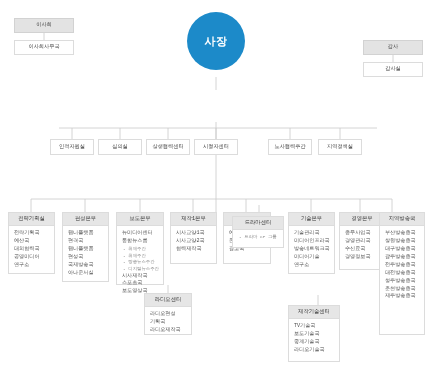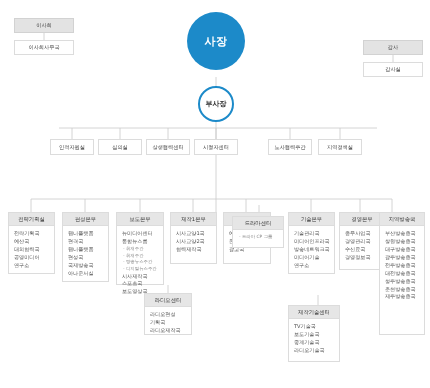--- a/index.html
+++ b/index.html
@@ -3,21 +3,21 @@
 <meta charset="utf-8">
 <style>
   html,body{margin:0;padding:0;}
   body{
     width:430px;height:388px;
     background:#ffffff;
     font-family:"DejaVu Sans","Liberation Sans",sans-serif;
     overflow:hidden;
     position:relative;
   }
-  #chart{position:absolute;left:0;top:0;width:430px;height:388px;}
+  #chart{position:absolute;left:0;top:0;width:430px;height:388px;font-family:Liberation Mono, monospace;}
   svg.lines{position:absolute;left:0;top:0;width:430px;height:388px;pointer-events:none;}
 
   .node{position:absolute;box-sizing:border-box;}
 
   
   .circle{
     border-radius:50%;
     display:flex;align-items:center;justify-content:center;
     text-align:center;
     font-weight:bold;
@@ -142,23 +142,20 @@
     <span>감사</span>
   </div>
   <div class="node wbox" style="left:363px;top:62px;width:60px;height:15px;">
     <span>감사실</span>
   </div>
 
   <div class="node circle circle-filled" style="left:187px;top:12px;width:58px;height:58px;">
     <span>사장</span>
   </div>
 
-  <div class="node circle circle-outline" style="left:198px;top:86px;width:36px;height:36px;">
-    <span>부사장</span>
-  </div>
 
   <div class="node wbox" style="left:50px;top:139px;width:44px;height:16px;">
     <span>인적자원실</span>
   </div>
   <div class="node wbox" style="left:98px;top:139px;width:44px;height:16px;">
     <span>심의실</span>
   </div>
   <div class="node wbox" style="left:146px;top:139px;width:44px;height:16px;">
     <span>상생협력센터</span>
   </div>

